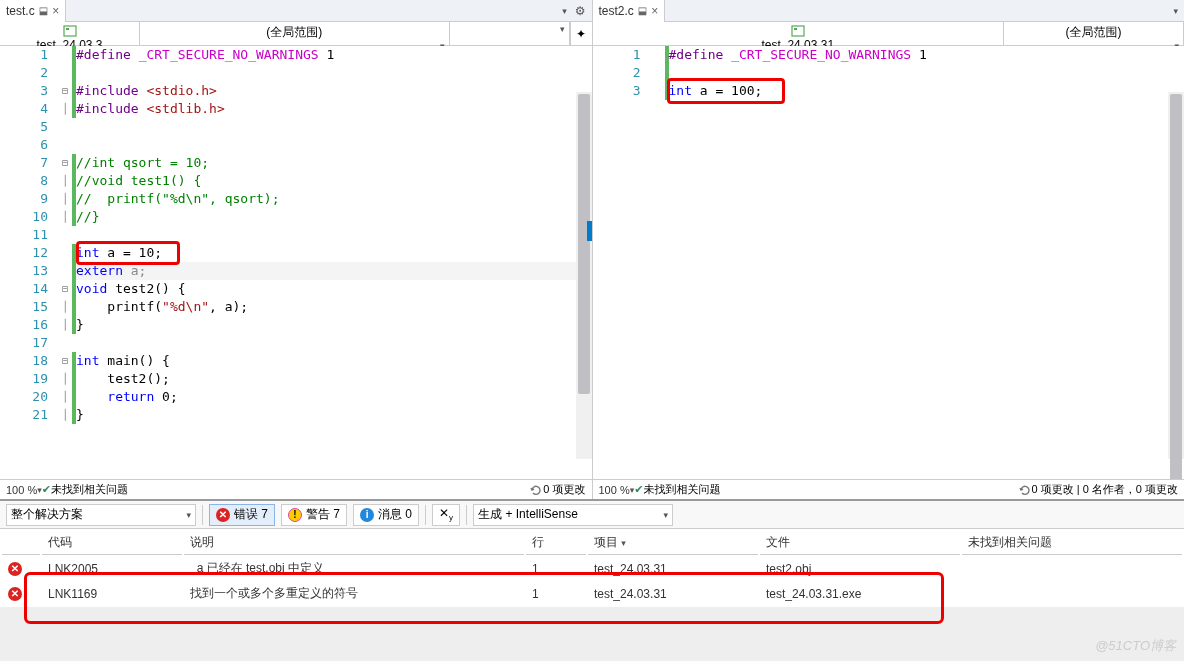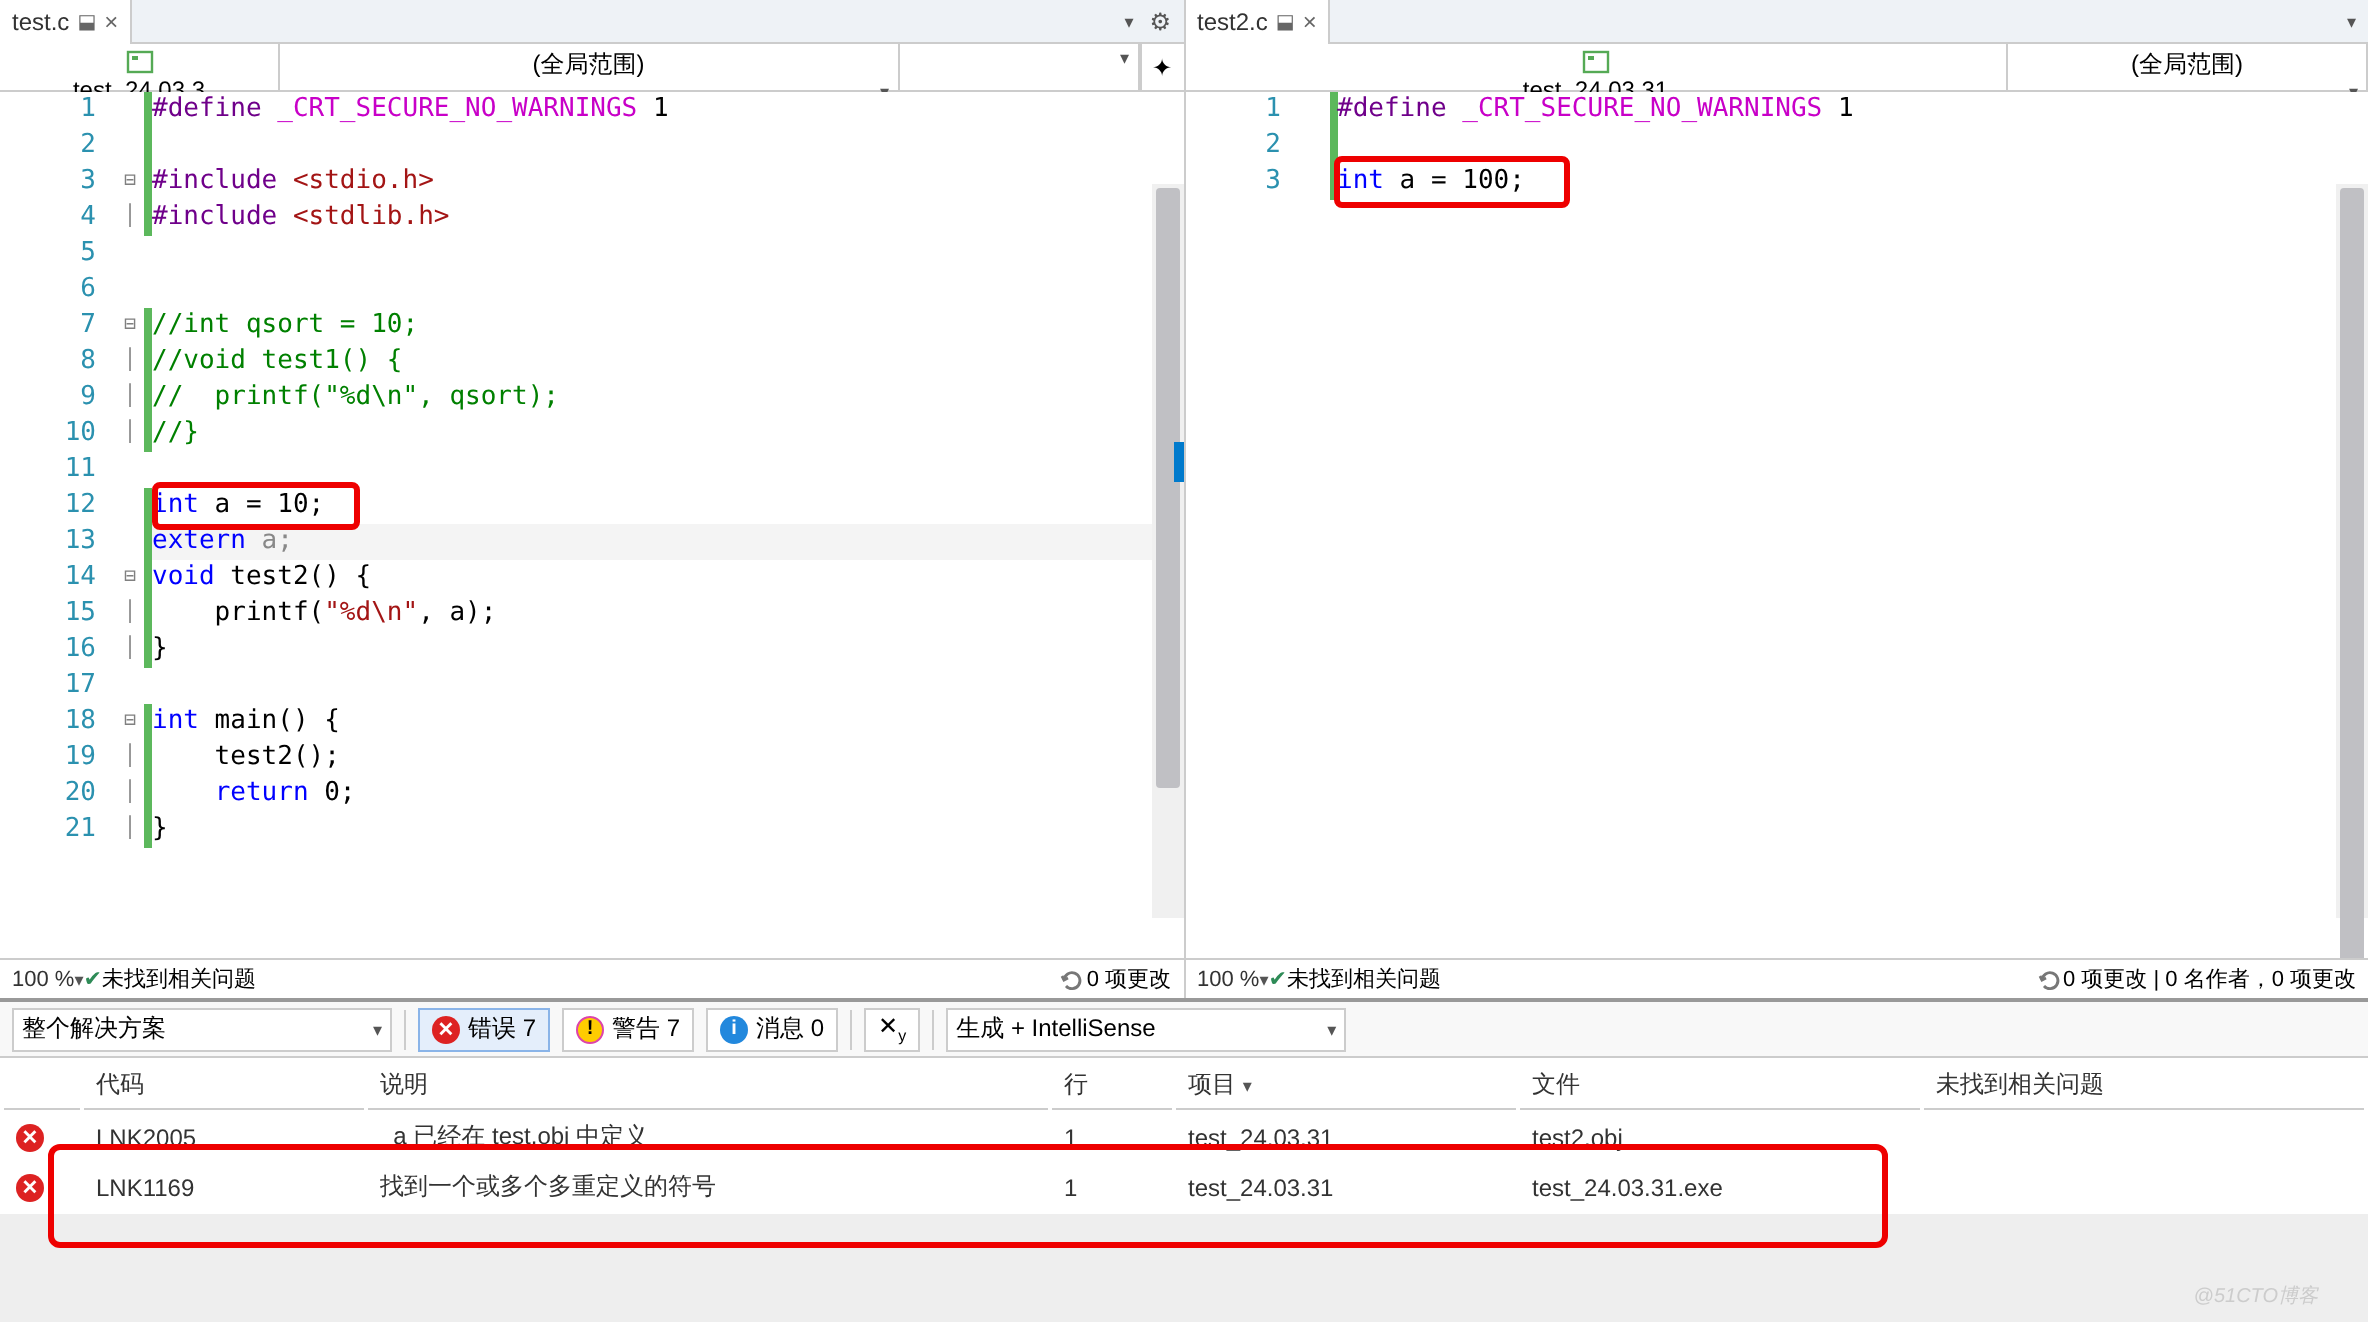--- a/index.html
+++ b/index.html
@@ -53,21 +53,21 @@
 .tb-sep { width: 1px; height: 20px; background: #ccc; }
 .err-ico { width: 14px; height: 14px; border-radius: 50%; display: inline-flex; align-items: center; justify-content: center; font-size: 10px; font-weight: bold; }
 .err-ico.red { background: #d22; color: #fff; }
 .err-ico.yellow { background: #fc0; color: #000; border: 1px solid #d4a; }
 .err-ico.blue { background: #28d; color: #fff; }
 .error-table { width: 100%; }
 .error-table thead td { border-bottom: 1px solid #ccc; padding: 3px 6px; color: #333; background: #fff; }
 .error-table tbody td { padding: 3px 6px; }
 .row-err { color: #333; }
 .bigred { position: absolute; border: 3px solid #e00; border-radius: 6px; pointer-events: none; }
-.watermark { position: absolute; right: 25px; bottom: 6px; color: #ccc; font-size: 10px; font-style: italic; }
+.watermark { position: absolute; right: 8px; bottom: 6px; color: #ccc; font-size: 13px; font-style: italic; }
 .drop-arrow { color:#555; font-size:9px; }
 .hl { background:#f4f4f4; }
 </style>
 </head>
 <body>
 
 <div class="ide">
   <div class="editors">
 
     <div class="editor-pane">

